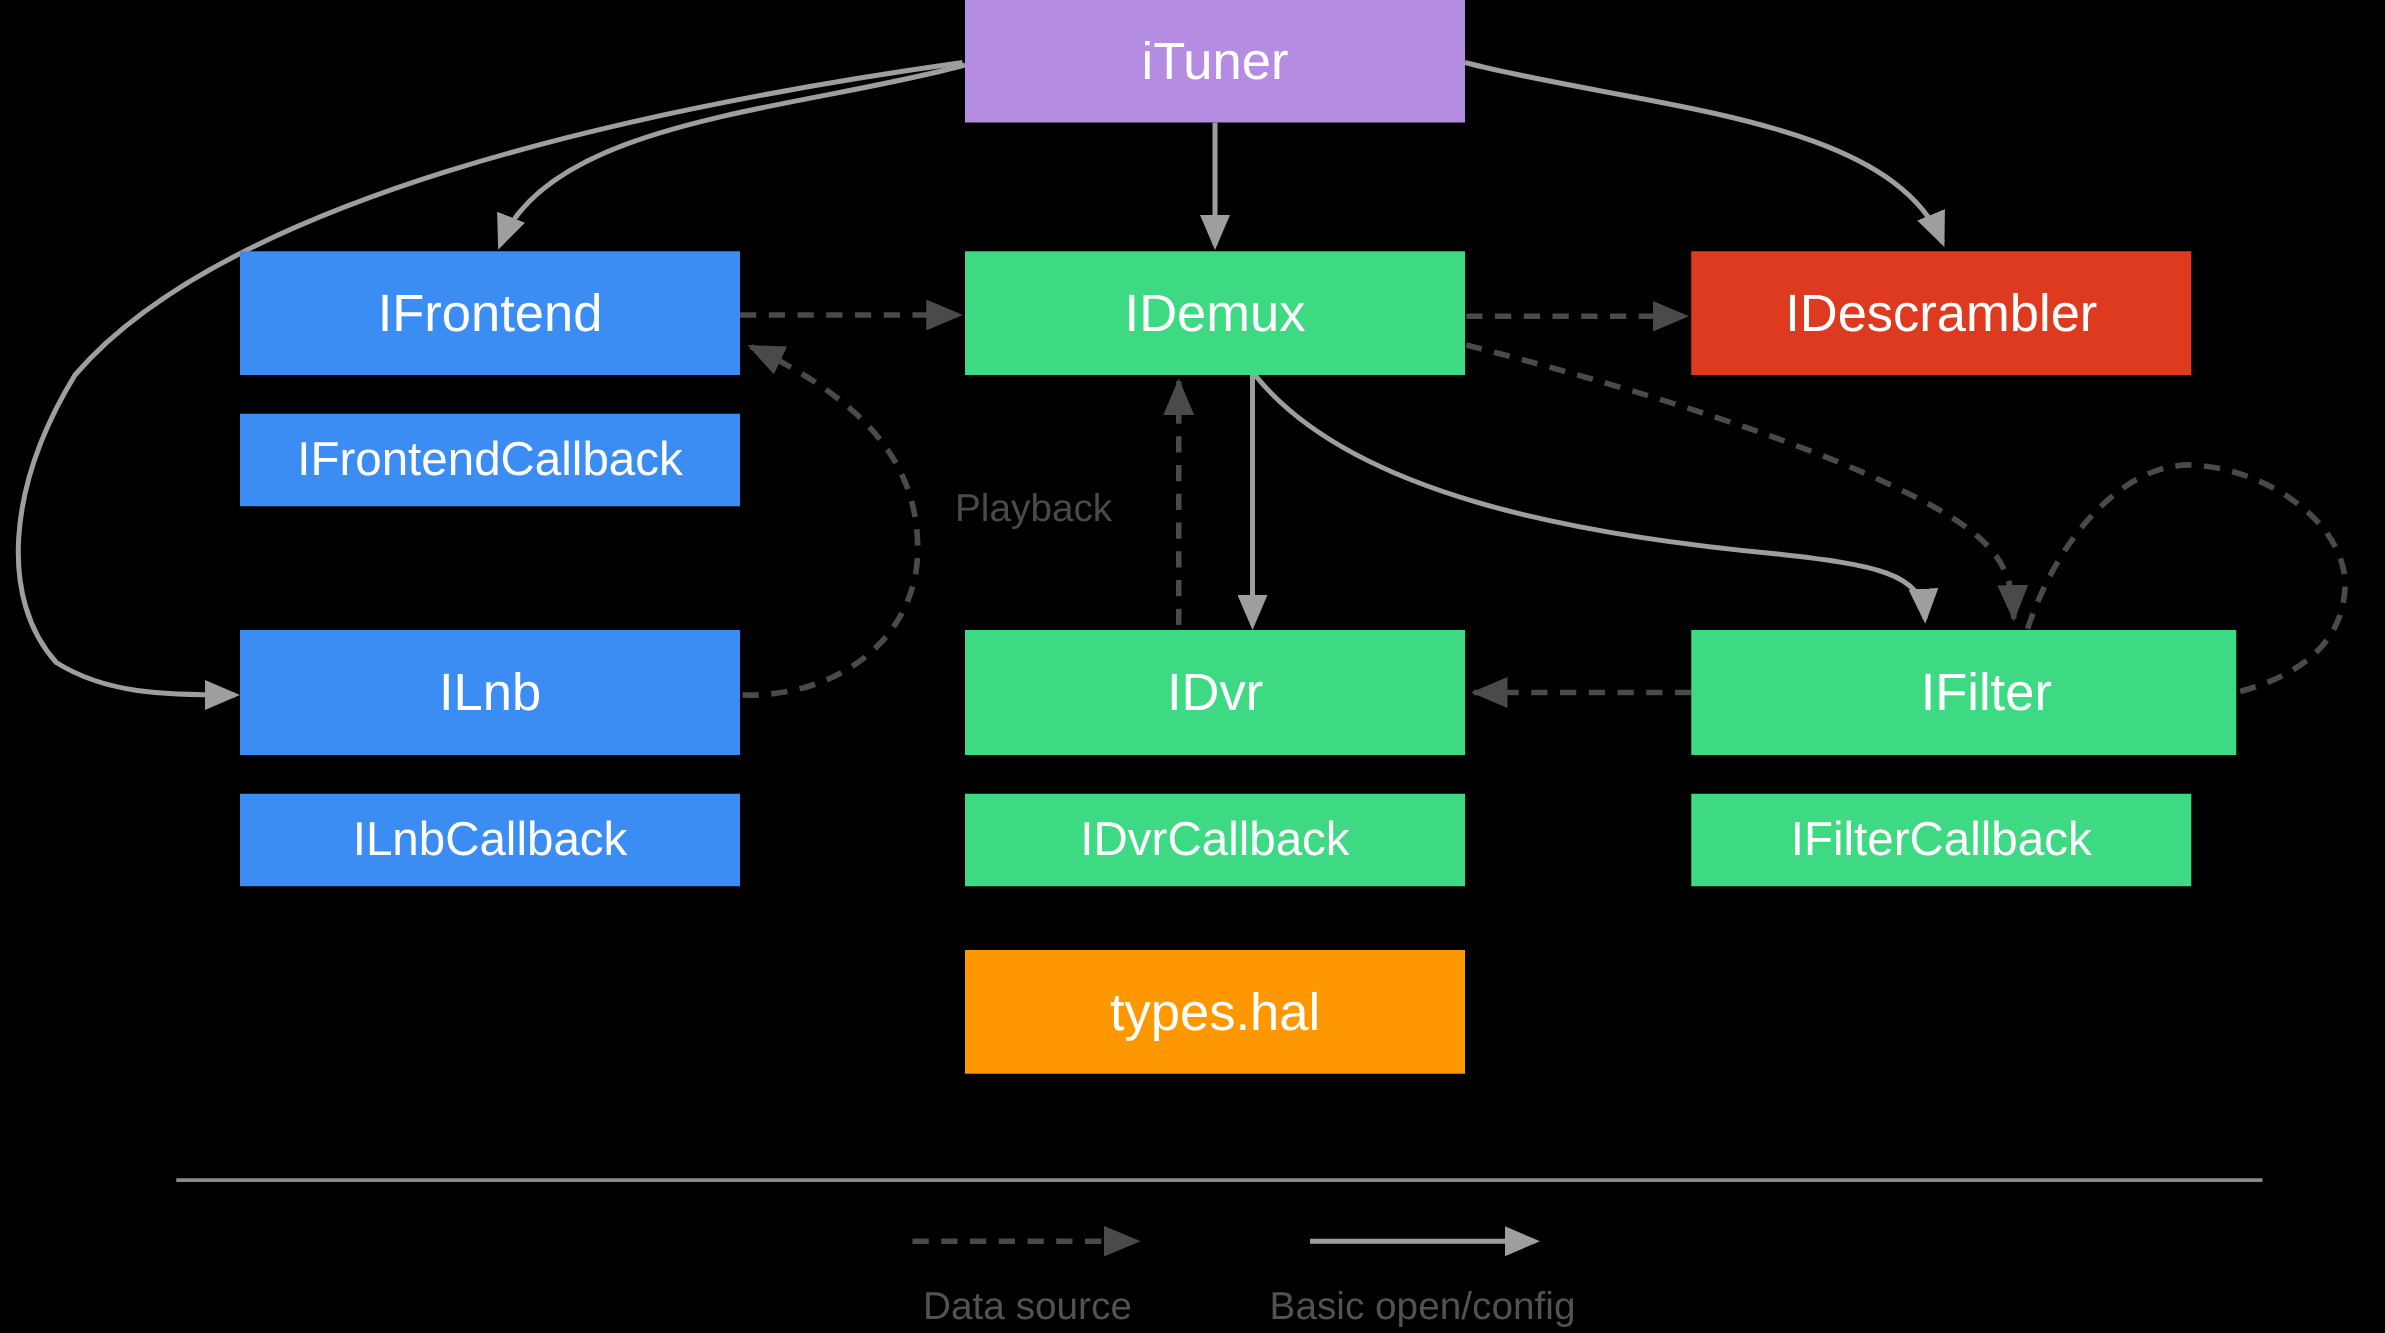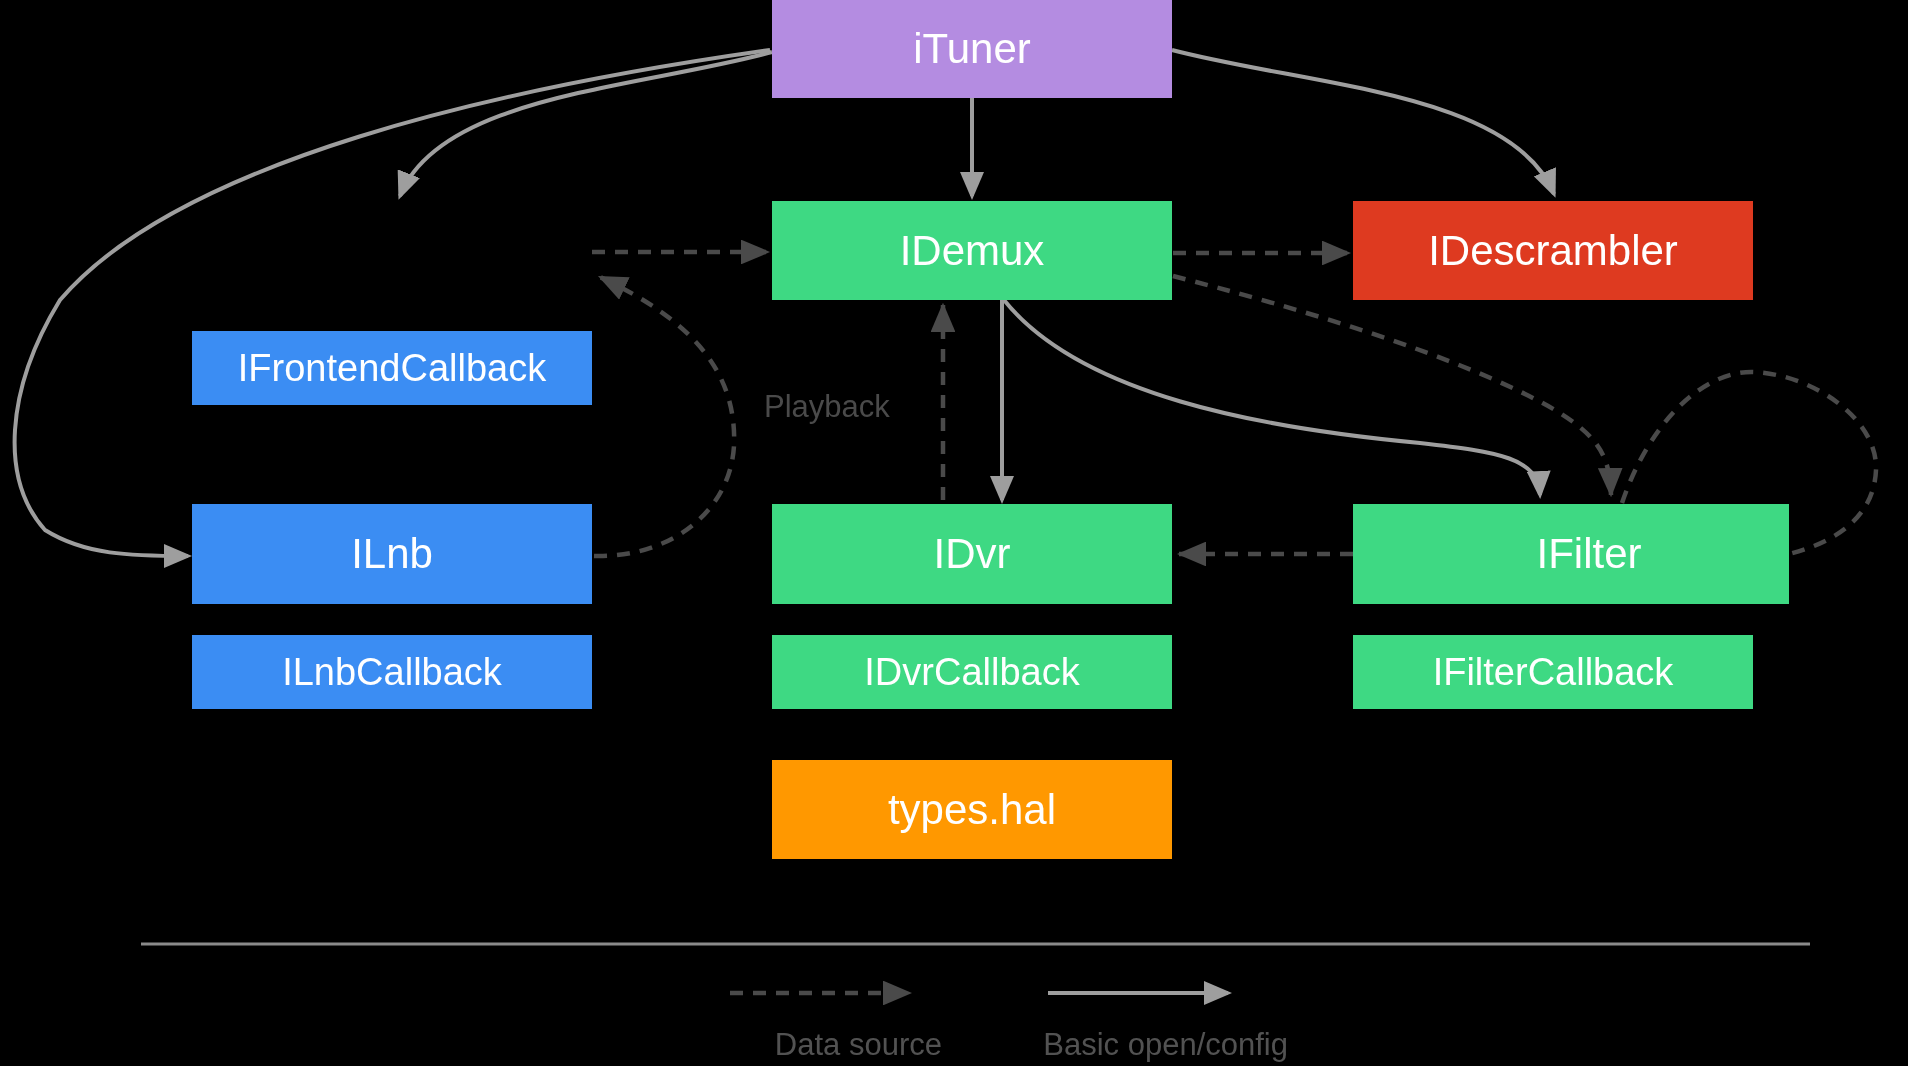--- a/index.html
+++ b/index.html
@@ -19,21 +19,21 @@
   #node-idvr{left:772px;top:504px;height:100px;}
   #node-idvr-callback{left:772px;top:635px;}
   #node-types-hal{left:772px;top:760px;}
   #node-idescrambler{left:1353px;top:201px;}
   #node-ifilter{left:1353px;top:504px;height:100px;padding-left:36px;}
   #node-ifilter-callback{left:1353px;top:635px;}
   
   .gray-label{position:absolute;color:#4a4a4a;font-size:31px;line-height:36px;}
   #playback-label{left:764px;top:389px;}
   .legend-label{position:absolute;top:1027px;color:#525252;font-size:31px;
-                line-height:36px;text-align:right;}
+                line-height:36px;text-align:center;}
   #legend-data-source-label{left:702px;width:240px;}
   #legend-open-config-label{left:988px;width:300px;}
   #edge-layer{position:absolute;left:0;top:0;width:1908px;height:1066px;pointer-events:none;}
   .edge-solid{stroke:#9e9e9e;stroke-width:4;fill:none;}
   .edge-dashed{stroke:#4a4a4a;stroke-width:4.5;fill:none;stroke-dasharray:13 10;}
   .separator{stroke:#8a8a8a;stroke-width:3;}
 </style>
 </head>
 <body>
 
@@ -64,20 +64,21 @@
     <path class="edge-dashed" d="M943,500 L943,305" marker-end="url(#ah-dashed)"></path>
     <path class="edge-dashed" d="M594,556 C670,558 730,512 734,446 C737,375 696,322 600,277" marker-end="url(#ah-dashed)"></path>
 
     <line class="separator" x1="141" y1="944" x2="1810" y2="944"></line>
     <path class="edge-dashed" d="M730,993 L910,993" marker-end="url(#ah-dashed)"></path>
     <path class="edge-solid" d="M1048,993 L1228,993" marker-end="url(#ah-solid)"></path>
   </svg>
 
   <div class="box" id="node-ituner" style="background-color: rgb(180, 140, 225);">iTuner</div>
 
+  <div class="box big" id="node-ifrontend" style="background-color: rgb(59, 141, 243);">IFrontend</div>
   <div class="box cb" id="node-ifrontend-callback" style="background-color: rgb(59, 141, 243);">IFrontendCallback</div>
   <div class="box big" id="node-ilnb" style="background-color: rgb(59, 141, 243);">ILnb</div>
   <div class="box cb" id="node-ilnb-callback" style="background-color: rgb(59, 141, 243);">ILnbCallback</div>
 
   <div class="box big" id="node-idemux" style="background-color: rgb(62, 217, 131);">IDemux</div>
   <div class="box big" id="node-idvr" style="background-color: rgb(62, 217, 131);">IDvr</div>
   <div class="box cb" id="node-idvr-callback" style="background-color: rgb(62, 217, 131);">IDvrCallback</div>
   <div class="box big" id="node-types-hal" style="background-color: rgb(255, 152, 0);">types.hal</div>
 
   <div class="box big" id="node-idescrambler" style="background-color: rgb(222, 58, 32);">IDescrambler</div>

